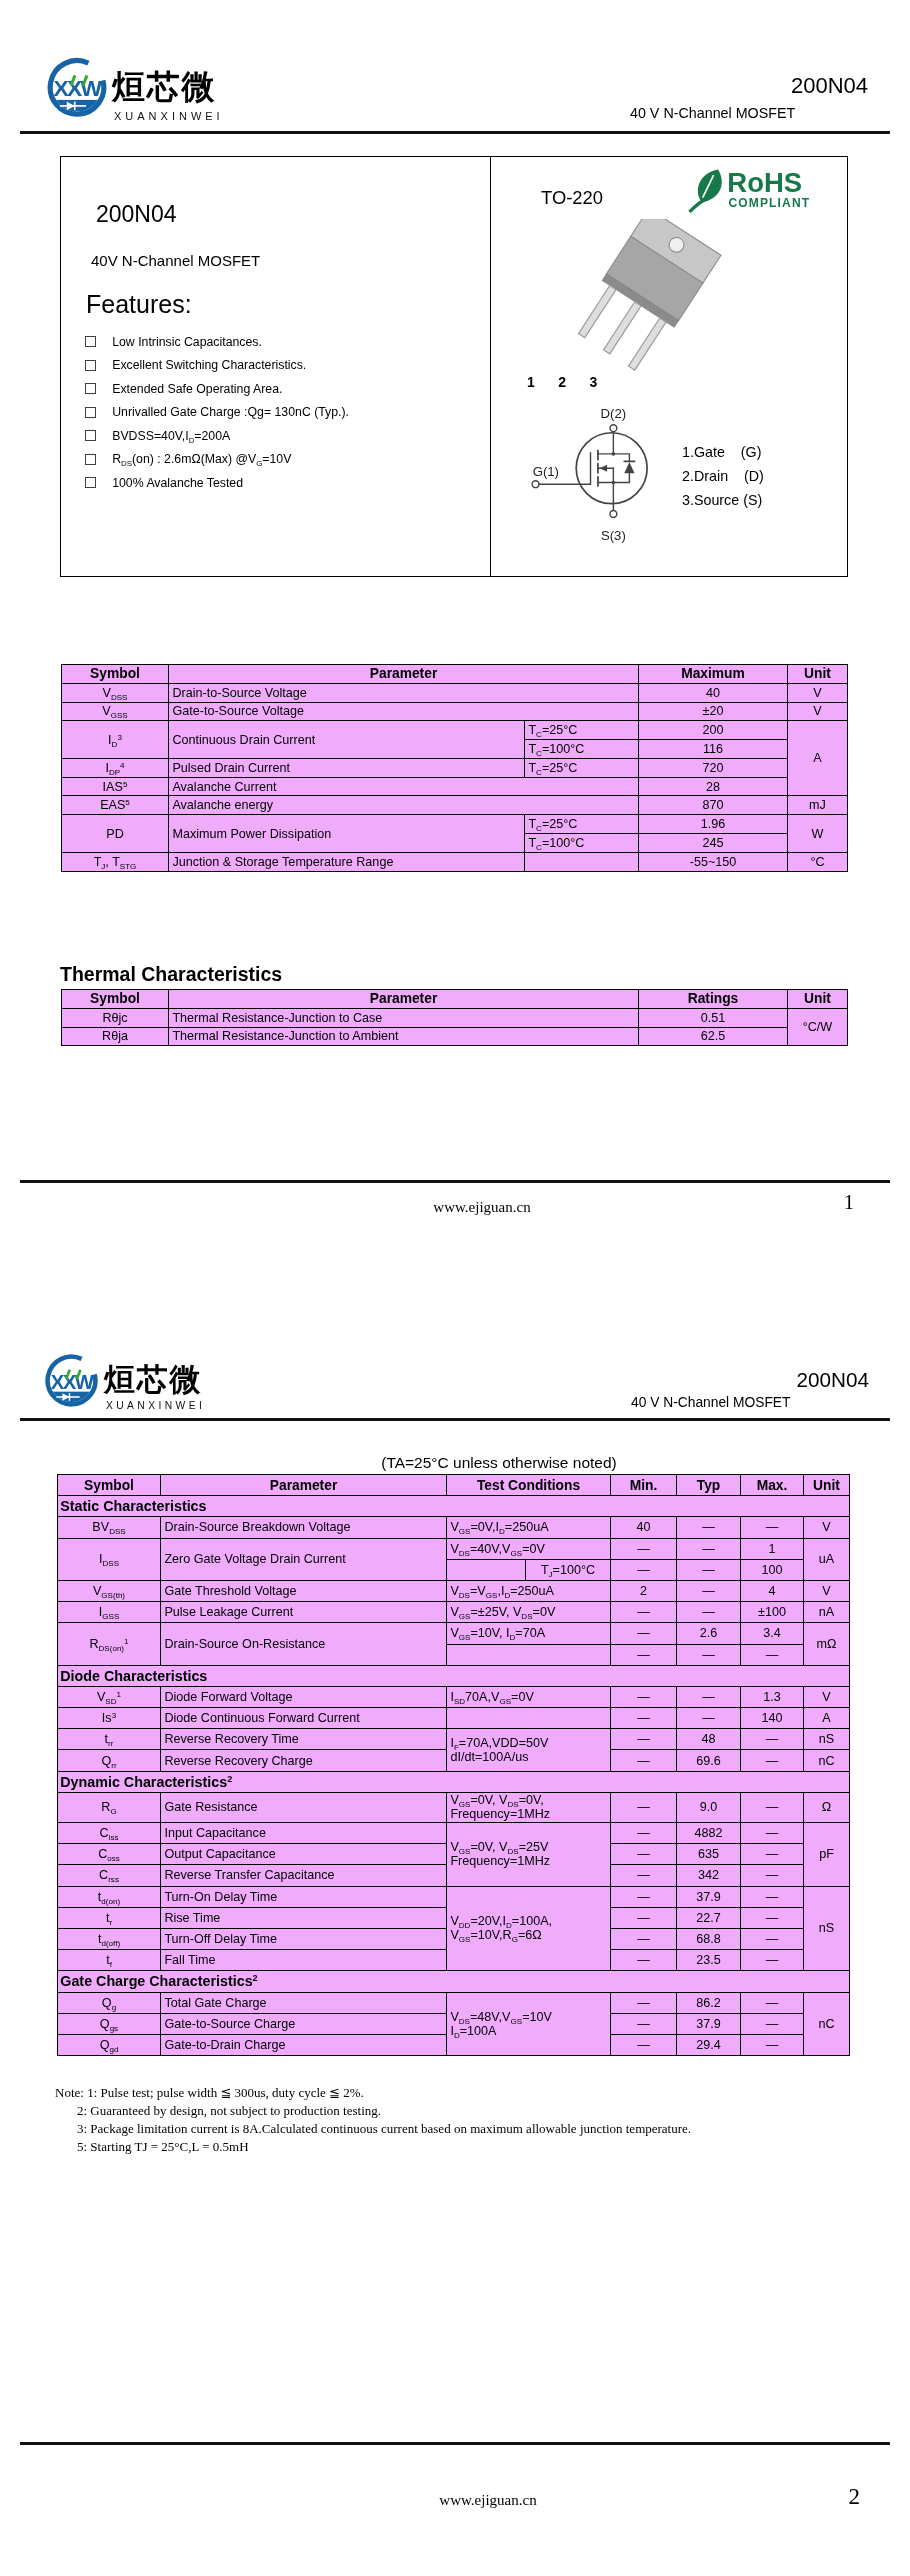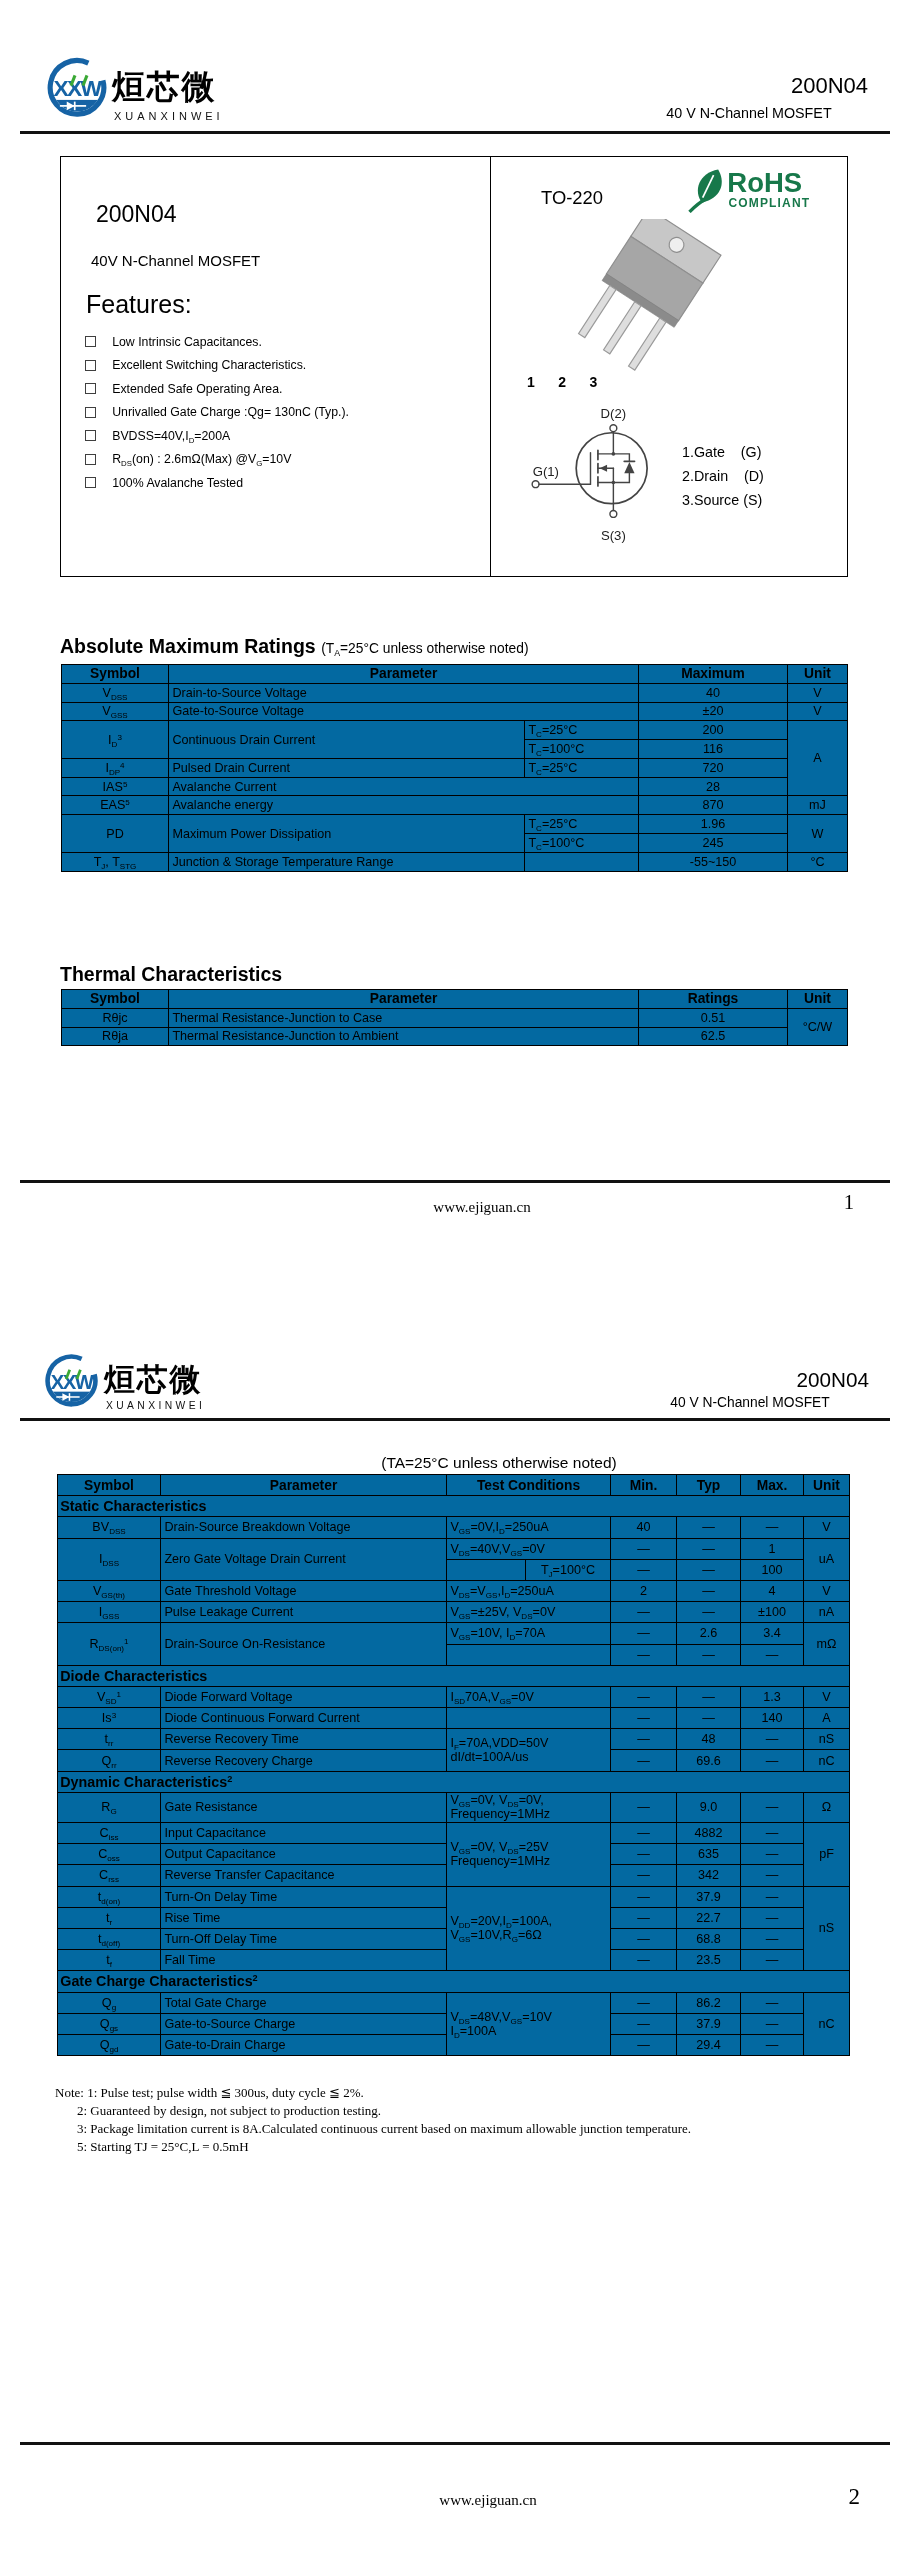--- a/index.html
+++ b/index.html
@@ -6,36 +6,36 @@
   .canvas{position:relative;width:910px;height:2576px;background:#fff;color:#000;
           font-family:"Liberation Sans",sans-serif;overflow:hidden}
   .abs{position:absolute}
   .hrule{background:#111}
   .brand-cn{font-size:33px;font-weight:bold;letter-spacing:1.7px;line-height:1}
   .brand-cn.p2{font-size:31px}
   .brand-en{font-size:11px;letter-spacing:4px;color:#111}
   .brand-en.p2{font-size:10.3px;letter-spacing:3.4px}
   .part-title{font-size:22px;text-align:right;line-height:1}
   .part-title.p2{font-size:20.7px}
-  .part-sub{font-size:14.3px;text-align:center;line-height:1}
+  .part-sub{font-size:14.3px;text-align:left;line-height:1}
   .part-sub.p2{font-size:13.8px}
   .intro-box{border:1.1px solid #000}
   .divider{position:absolute;left:429px;top:0;bottom:0;border-left:1.1px solid #000}
   .intro-part{font-size:23px;line-height:1}
   .intro-sub{font-size:15px;line-height:1}
   .features-title{font-size:25px;line-height:1}
   .feat{display:flex;align-items:center;height:23.5px;gap:16.6px;font-size:12.3px}
   .chk{width:8.6px;height:8.6px;border:1.1px solid #3f3f3f;flex:none}
   .to220{font-size:18.4px;line-height:1}
   .pins{font-size:14px;font-weight:bold;letter-spacing:9.8px}
   .pinlist div{font-size:14.3px;line-height:24px;white-space:pre}
   .h1{font-size:19.5px;font-weight:bold;white-space:nowrap}
   .h1 .note{font-size:13.8px;font-weight:normal}
   .condnote{font-size:15.5px;text-align:center}
-  table{border-collapse:collapse;table-layout:fixed;border:1.7px solid #000;background:#0369a1}
+  table{border-collapse:collapse;table-layout:fixed;border:1.7px solid #000;background:#f0abfc}
   td{border:1.1px solid #000;font-size:12.6px;padding:0.6px 3.4px;height:16.6px;
      text-align:center;vertical-align:middle}
   .t2 td{height:19px}
   td.hdr{font-weight:bold;font-size:13.8px}
   td.par,td.cond{text-align:left}
   td.sec{text-align:left;font-weight:bold;font-size:14.3px;padding-left:2.3px}
   sub,sup{font-size:64%;line-height:0}
   sub{vertical-align:-0.32em}
   sup{vertical-align:0.55em}
   .notes{font-family:Liberation Serif, serif;font-size:13px;line-height:18px}
@@ -163,24 +163,20 @@
       </svg>
     </div>
 
     <div class="abs pinlist" style="left:621px;top:283px">
         <div>1.Gate    (G)</div>
         <div>2.Drain    (D)</div>
         <div>3.Source (S)</div>
       </div>
   </div>
 
-  <div class="abs h1" style="left:60px;top:635px">
-    <span>Absolute Maximum Ratings</span>
-    <span class="note">(T<sub>A</sub>=25°C unless otherwise noted)</span>
-  </div>
   <table class="abs t1" style="left:61px;top:664px;width:786px">
       <colgroup>
         <col style="width: 107px;">
         <col style="width: 356px;">
         <col style="width: 114px;">
         <col style="width: 149px;">
         <col style="width: 60px;">
       </colgroup>
       <tbody>
         <tr>

